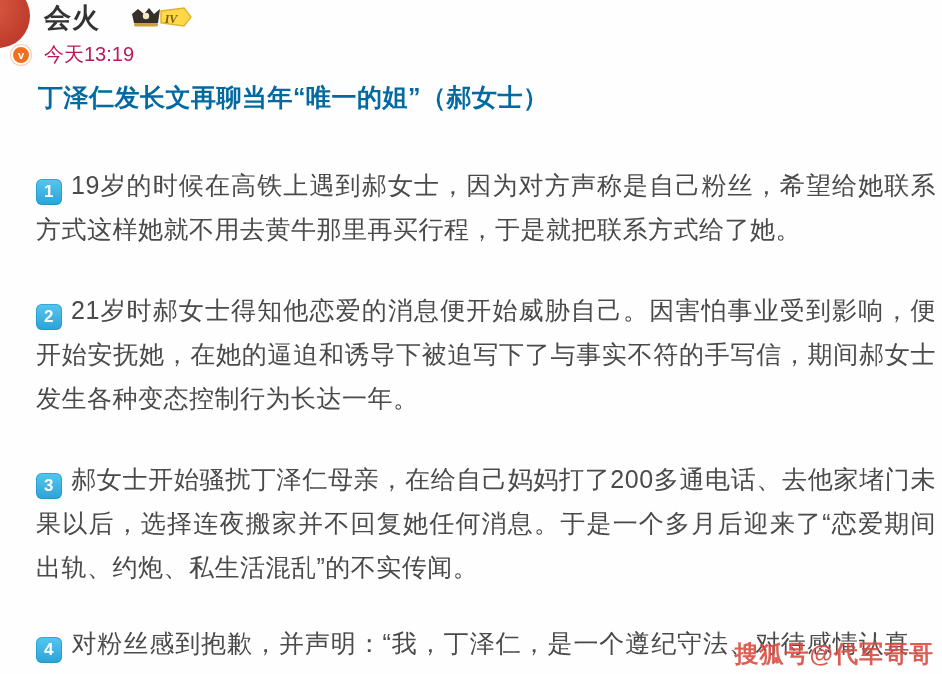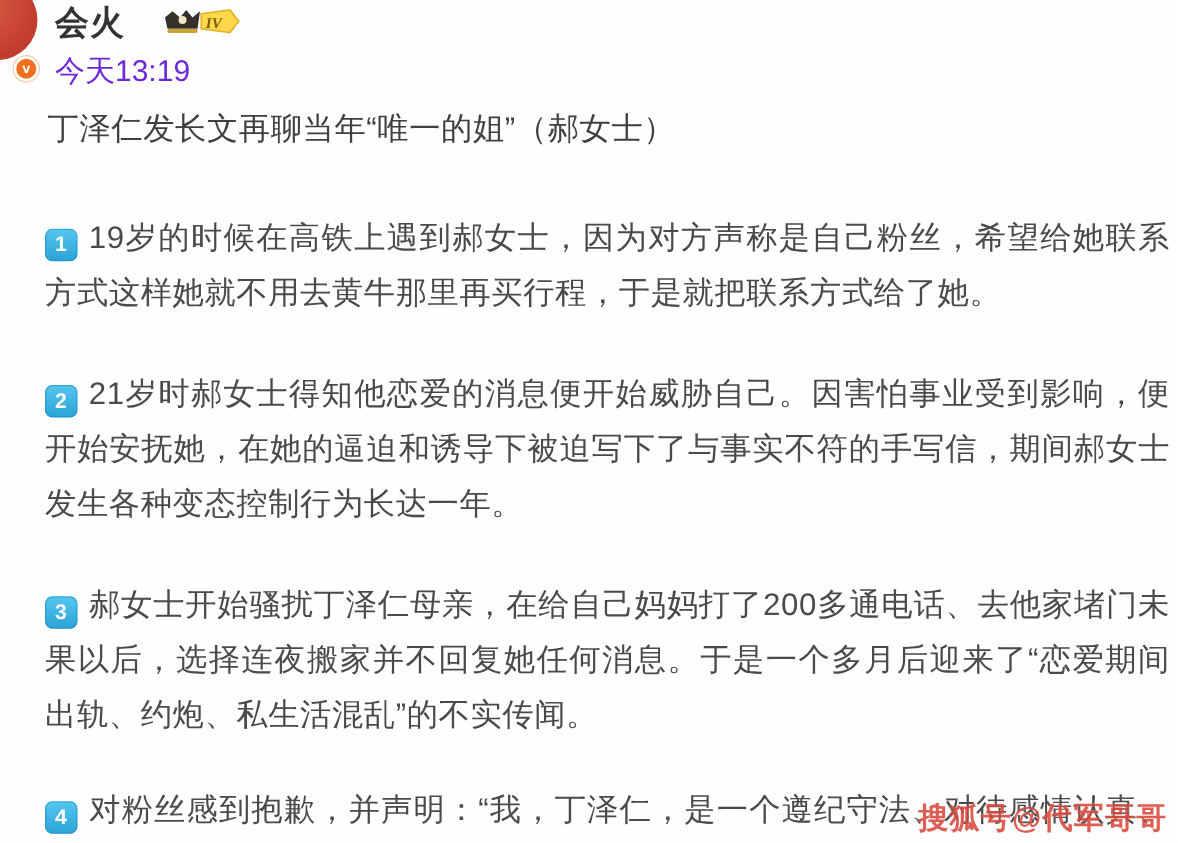--- a/index.html
+++ b/index.html
@@ -52,29 +52,30 @@
   .username {
     font-size: 27px;
     font-weight: bold;
     color: #333;
     letter-spacing: 1px;
   }
   .level-badge { display: inline-flex; align-items: center; margin-left: 4px; text-align: right; }
   .level-badge svg { display: block; }
   .timestamp {
     margin-top: 7px;
-    font-size: 24px;
-    color: #6d28d9;
+    font-size: 20px;
+    color: #be185d;
   }
   .post-title {
     margin-top: 13px;
     margin-left: -6px;
     font-size: 25px;
-    color: #404040;
+    color: #0369a1;
     letter-spacing: .5px;
+    font-weight: bold;
   }
   .body {
     padding: 0 6px 0 36px;
     margin-top: 49px;
   }
   .paragraph {
     font-size: 25px;
     line-height: 44px;
     color: #4a4a4a;
     letter-spacing: .5px;

